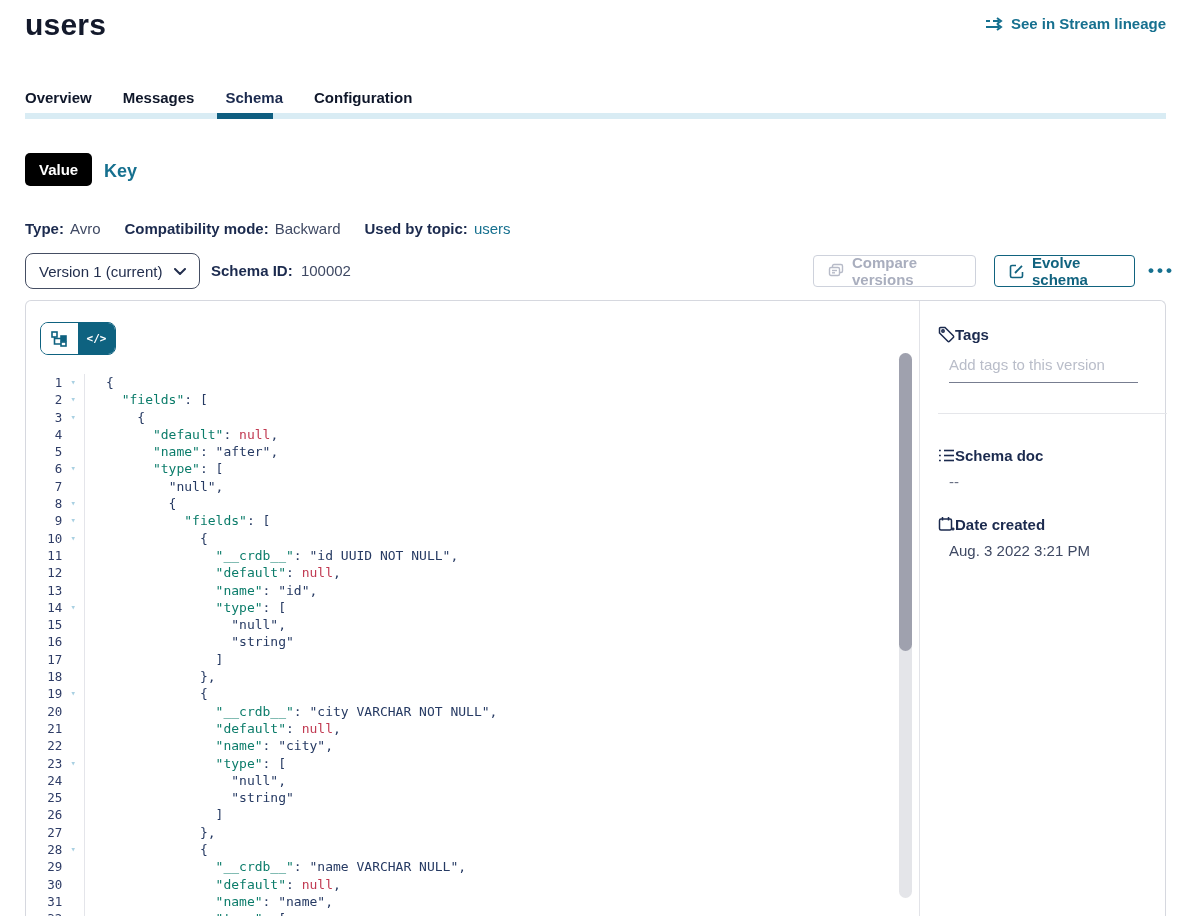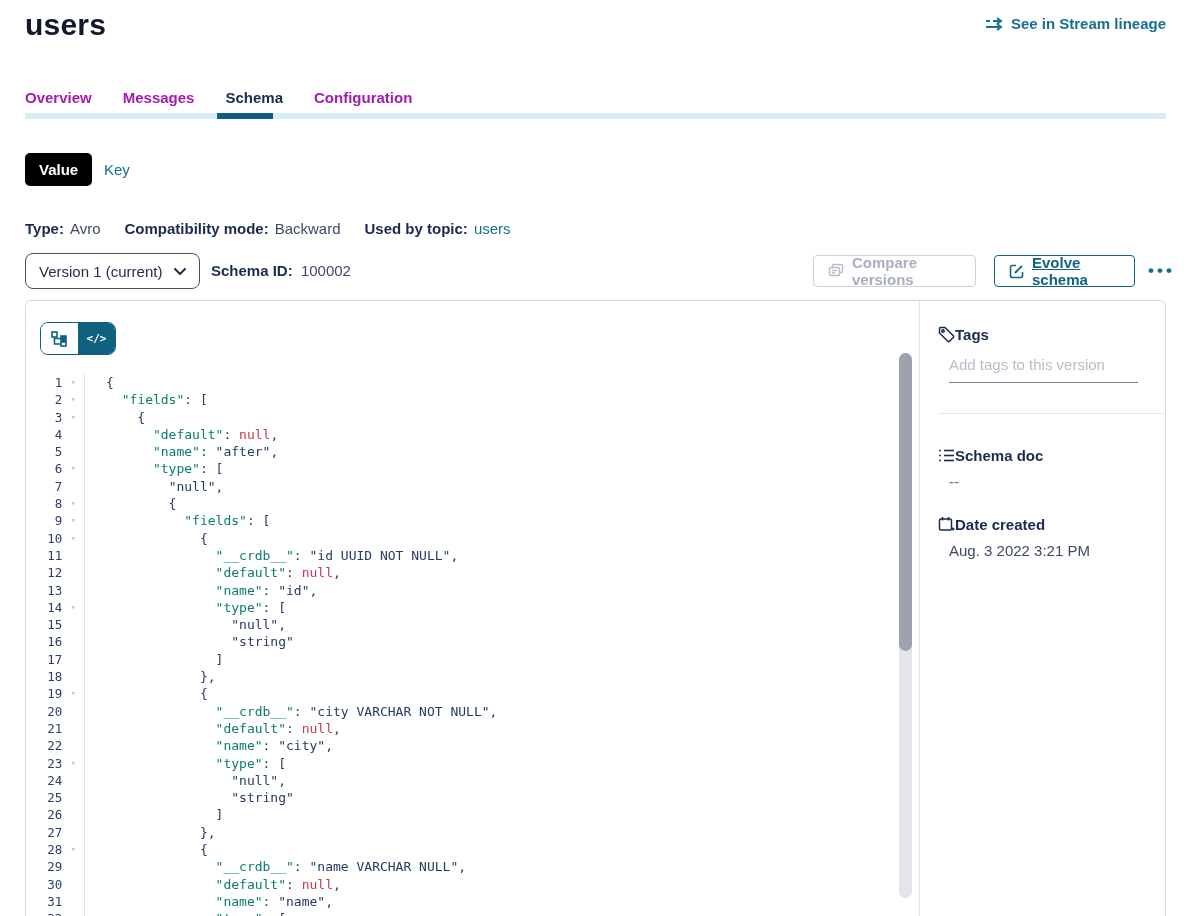--- a/index.html
+++ b/index.html
@@ -7,48 +7,48 @@
     font-family:"Liberation Sans", sans-serif; color:#1c2847; position:relative; }
 
   
   .page-title { position:absolute; left:25px; top:8px; font-size:30px; font-weight:700;
     color:#13192b; letter-spacing:.2px; }
   .lineage-link { position:absolute; right:23px; top:15px; display:flex; align-items:center;
     gap:7px; color:#16708f; font-size:15px; font-weight:700; cursor:pointer; }
 
   
   .tabs { position:absolute; left:25px; top:89px; display:flex; gap:31px; font-size:15px; font-weight:600; }
-  .tab { color:#a21caf; cursor:pointer; padding-bottom:8px; }
+  .tab { color:#0f172a; cursor:pointer; padding-bottom:8px; }
   .tab.active { color:#1b2a4e; }
   .tabbar { position:absolute; left:25px; top:113px; width:1141px; height:6px; background:#d9ecf4; }
   .tabbar .seg { position:absolute; left:192px; top:0; width:56px; height:6px; background:#0f5e80; }
 
   
   .vk-value { position:absolute; left:25px; top:153px; background:#000000; color:#fff;
     font-size:15px; font-weight:600; border:none; border-radius:5px; padding:8px 14px; cursor:pointer; }
-  .vk-key { position:absolute; left:104px; top:161px; color:#16708f; font-size:15px; font-weight:400; cursor:pointer; }
+  .vk-key { position:absolute; left:104px; top:161px; color:#16708f; font-size:18px; font-weight:700; cursor:pointer; }
 
   
   .meta { position:absolute; left:25px; top:220px; display:flex; gap:24px; font-size:15px; }
   .meta .pair { display:flex; gap:6px; }
   .meta .lbl { font-weight:700; color:#1b2a4e; }
   .meta .val { color:#3f4963; }
   .meta .link { color:#16708f; cursor:pointer; }
 
   
   .version-select { position:absolute; left:25px; top:253px; width:175px; height:36px;
     border:1px solid #454e63; border-radius:8px; background:#fff; display:flex; align-items:center;
     padding:0 13px; font-size:15px; color:#232f4e; cursor:pointer; justify-content:space-between; }
   .schema-id { position:absolute; left:211px; top:262px; font-size:15px; }
   .schema-id .lbl { font-weight:700; color:#1b2a4e; }
   .schema-id .val { color:#3f4963; margin-left:4px; }
   .btn { position:absolute; top:255px; height:32px; border-radius:4px; background:#fff;
     display:flex; align-items:center; gap:8px; font-size:15px; font-weight:600; padding:0 14px; cursor:pointer; }
   .btn.compare { left:813px; width:163px; border:1px solid #ced2dc; color:#a9aebe; cursor:default; }
-  .btn.evolve { left:994px; width:141px; border:1px solid #11637f; color:#11637f;text-decoration:underline; }
+  .btn.evolve { left:994px; width:141px; border:1px solid #11637f; color:#11637f; }
   .more-dots { position:absolute; left:1148px; top:255px; height:32px; display:flex; align-items:center;
     color:#16708f; font-size:17px; font-weight:700; letter-spacing:3px; cursor:pointer; }
 
   
   .panel { position:absolute; left:25px; top:300px; width:1141px; height:616px;
     border:1px solid #d6d8df; border-bottom:none; border-radius:6px 6px 0 0; background:#fff; }
   .panel .vdiv { position:absolute; left:893px; top:0; bottom:0; width:1px; background:#e2e3e8; }
 
   
   .view-toggle { position:absolute; left:14px; top:21px; display:flex; border-radius:8px;

